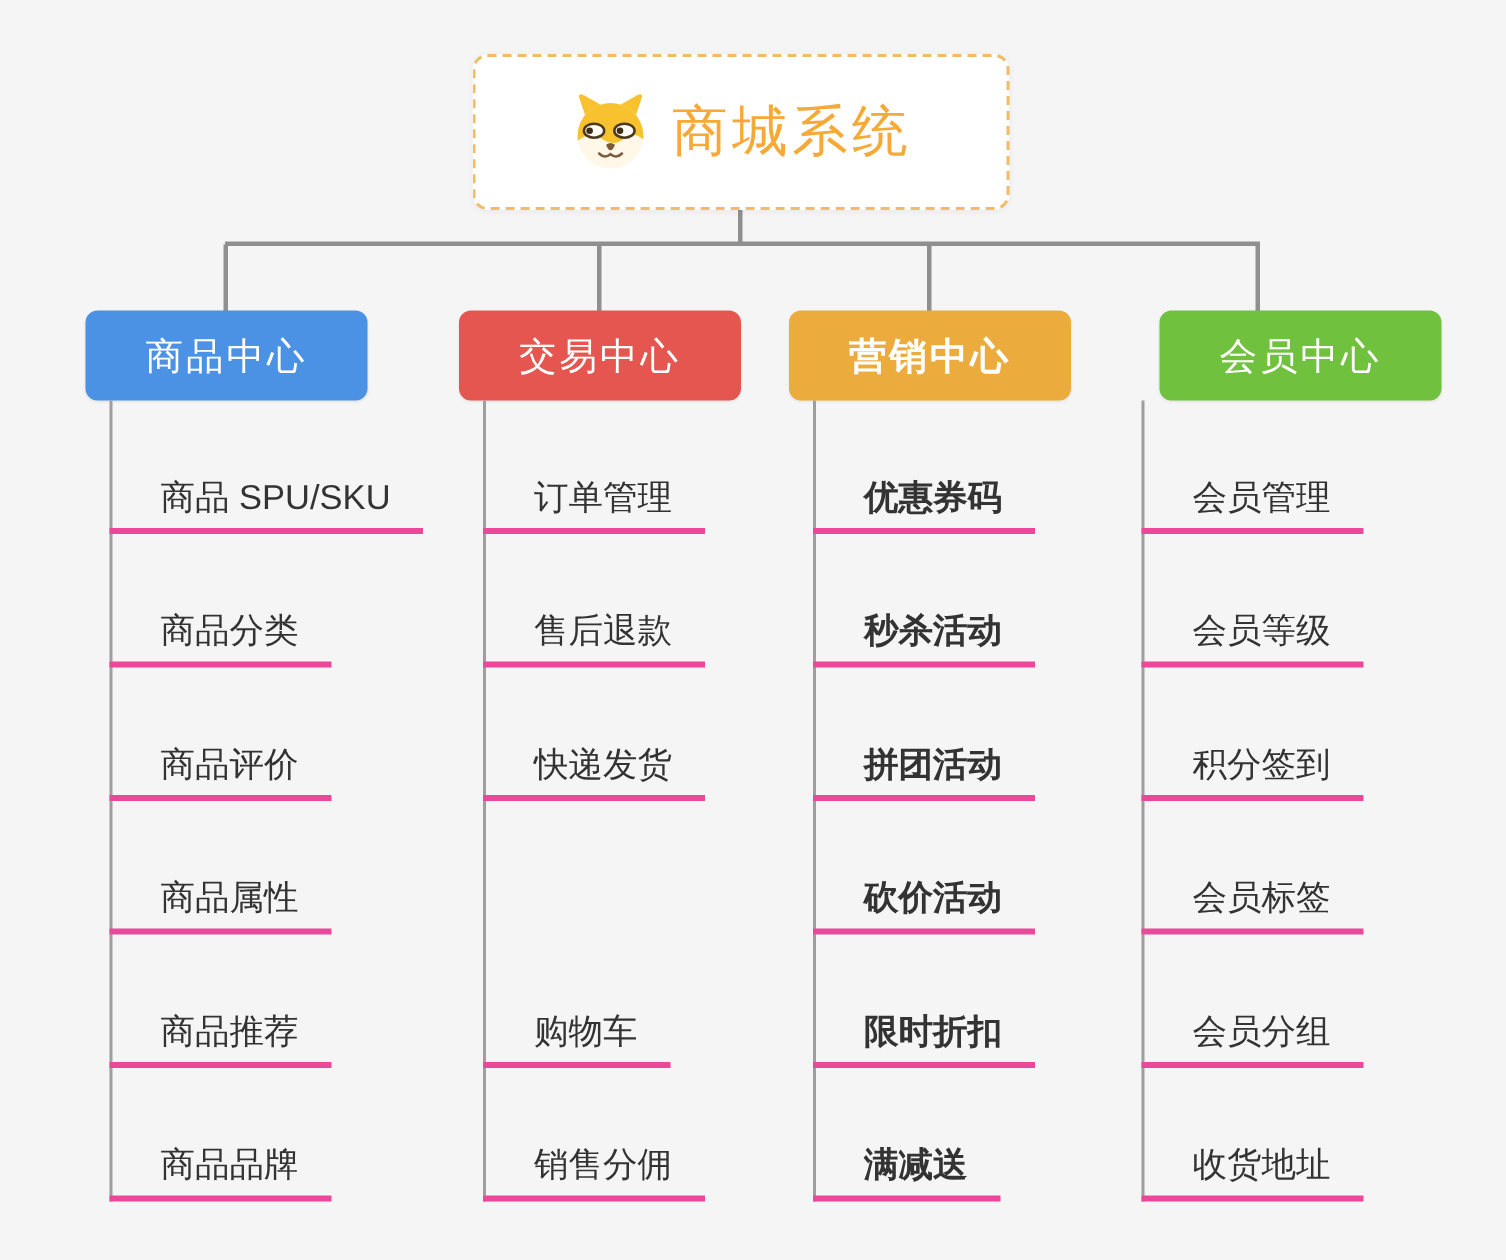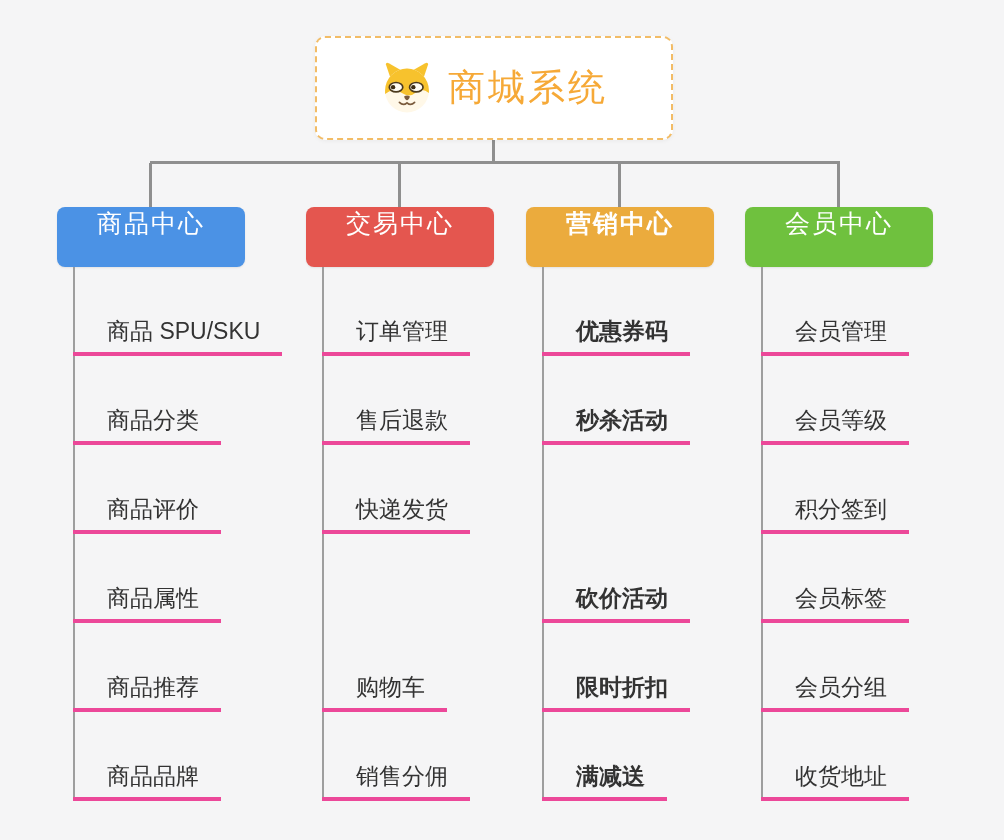--- a/index.html
+++ b/index.html
@@ -40,21 +40,21 @@
   }
   
   .branch{position:absolute;top:207px;width:250px;height:633px;}
   .branch-1{left:57px;}
   .branch-2{left:306px;}
   .branch-3{left:526px;font-weight:bold;}
   .branch-4{left:745px;}
   .branch-box{
     position:absolute;left:0;top:0;width:188px;height:60px;
     border-radius:8px;
-    display:flex;justify-content:center;
+    display:flex;align-items:center;justify-content:center;
     color:#ffffff;font-size:25px;letter-spacing:2px;
     white-space:nowrap;
     box-shadow:0 1px 2px rgba(0,0,0,0.08);
   }
   .vline{
     position:absolute;left:16px;top:60px;width:2px;height:534px;
     background:#9e9e9e;
   }
   .item{
     position:absolute;left:16px;
@@ -124,27 +124,28 @@
     <div class="item row-6">销售分佣</div>
   </section>
 
   <section class="branch branch-3">
     <div class="branch-box" style="background: rgb(235, 171, 61);">
       <span>营销中心</span>
     </div>
     <div class="vline"></div>
     <div class="item row-1">优惠券码</div>
     <div class="item row-2">秒杀活动</div>
+    <div class="item row-3">拼团活动</div>
     <div class="item row-4">砍价活动</div>
     <div class="item row-5">限时折扣</div>
     <div class="item row-6">满减送</div>
   </section>
 
   <section class="branch branch-4">
-    <div class="branch-box" style="background: rgb(111, 193, 62);">
+    <div class="branch-box" style="background: rgb(111, 193, 62); margin-left: 28px;">
       <span>会员中心</span>
     </div>
     <div class="vline"></div>
     <div class="item row-1">会员管理</div>
     <div class="item row-2">会员等级</div>
     <div class="item row-3">积分签到</div>
     <div class="item row-4">会员标签</div>
     <div class="item row-5">会员分组</div>
     <div class="item row-6">收货地址</div>
   </section>

